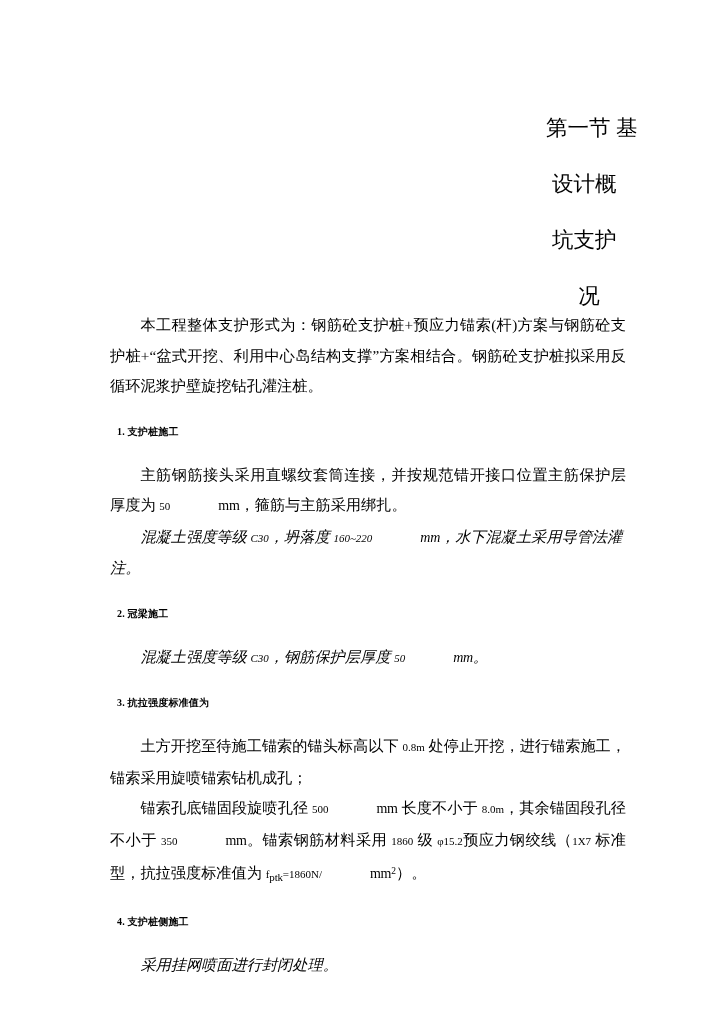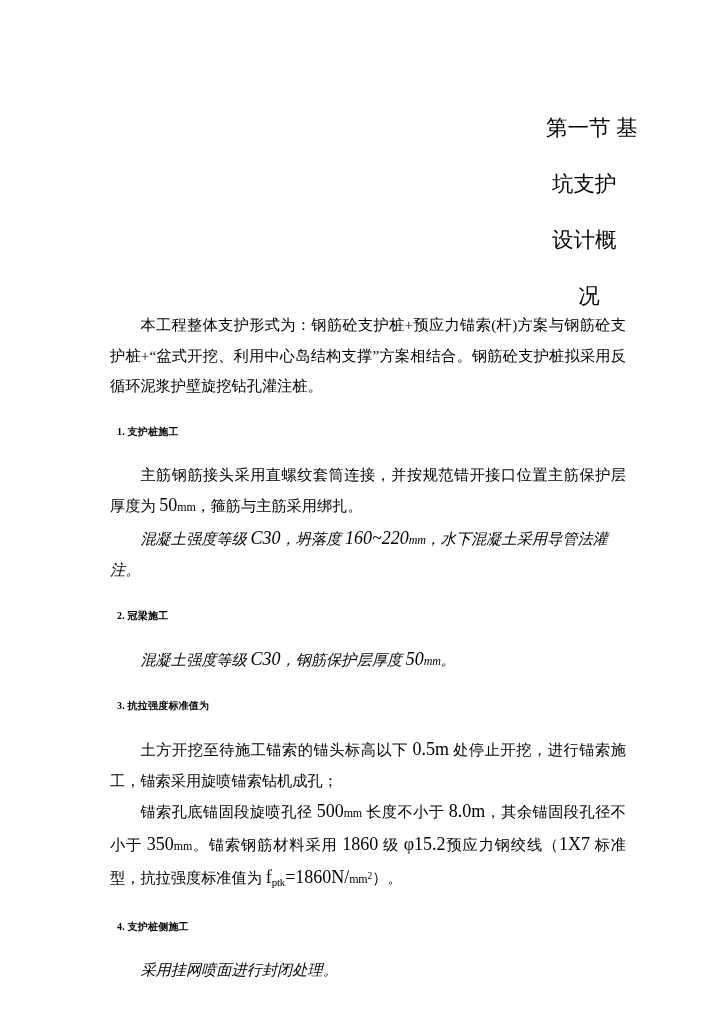--- a/index.html
+++ b/index.html
@@ -84,46 +84,47 @@
     font-family: "Liberation Serif", "DejaVu Serif", serif;
     letter-spacing: 0.2px;
   }
 
   .sp-before-h { height: 15px; }
   .sp-after-h  { height: 13px; }
 
   
   .lat {
     font-family: "Liberation Serif", "DejaVu Serif", serif;
-    font-size: 18px;
+    font-size: 11px;
   }
   .unit {
     font-family: "Liberation Serif", "DejaVu Serif", serif;
-    font-size: 12px;
+    font-size: 14px;
     letter-spacing: -0.3px;
+    margin-left: 48px;
   }
   sub {
     font-size: 11px;
     vertical-align: -0.22em;
     letter-spacing: -0.2px;
   }
   sup {
     font-size: 9.5px;
     vertical-align: 0.45em;
   }
 </style>
 </head>
 <body>
 
 <div class="page">
 
   <div class="title-block">
     <span class="title-line l1">第一节 基</span>
+    <span class="title-line l3">设计概</span>
     <span class="title-line l2">坑支护</span>
-    <span class="title-line l3">设计概</span>
     <span class="title-line l4">况</span>
   </div>
 
   <div class="body-area">
 
     <p class="para">本工程整体支护形式为：钢筋砼支护桩+预应力锚索(杆)方案与钢筋砼支护桩+“盆式开挖、利用中心岛结构支撑”方案相结合。钢筋砼支护桩拟采用反循环泥浆护壁旋挖钻孔灌注桩。</p>
 
     <div class="sp-before-h"></div>
 
     <h3 class="heading"><span>1.</span> <span>支护桩施工</span></h3>
@@ -142,21 +143,21 @@
 
 
     <p class="para tight"><span>混凝土强度等级 </span><span class="lat">C30</span><span>，钢筋保护层厚度 </span><span class="lat">50</span><span class="unit">mm</span><span>。</span></p>
 
     <div class="sp-before-h"></div>
 
     <h3 class="heading"><span>3.</span> <span>抗拉强度标准值为</span></h3>
 
     <div class="sp-after-h"></div>
 
-    <p class="para"><span>土方开挖至待施工锚索的锚头标高以下 </span><span class="lat">0.5m</span><span> 处停止开挖，进行锚索施工，锚索采用旋喷锚索钻机成孔；</span></p>
+    <p class="para"><span>土方开挖至待施工锚索的锚头标高以下 </span><span class="lat">0.8m</span><span> 处停止开挖，进行锚索施工，锚索采用旋喷锚索钻机成孔；</span></p>
 
     <p class="para"><span>锚索孔底锚固段旋喷孔径 </span><span class="lat">500</span><span class="unit">mm</span><span> 长度不小于 </span><span class="lat">8.0m</span><span>，其余锚固段孔径不小于 </span><span class="lat">350</span><span class="unit">mm</span><span>。锚索钢筋材料采用 </span><span class="lat">1860</span><span> 级 </span><span class="lat">φ15.2</span><span>预应力钢绞线（</span><span class="lat">1X7</span><span> 标准型，抗拉强度标准值为 </span><span class="lat">f</span><sub>ptk</sub><span class="lat">=1860N/</span><span class="unit">mm</span><sup>2</sup><span>）。</span></p>
 
     <div class="sp-before-h"></div>
 
     <h3 class="heading"><span>4.</span> <span>支护桩侧施工</span></h3>
 
     <div class="sp-after-h"></div>
 
     <p class="para tight">采用挂网喷面进行封闭处理。</p>

